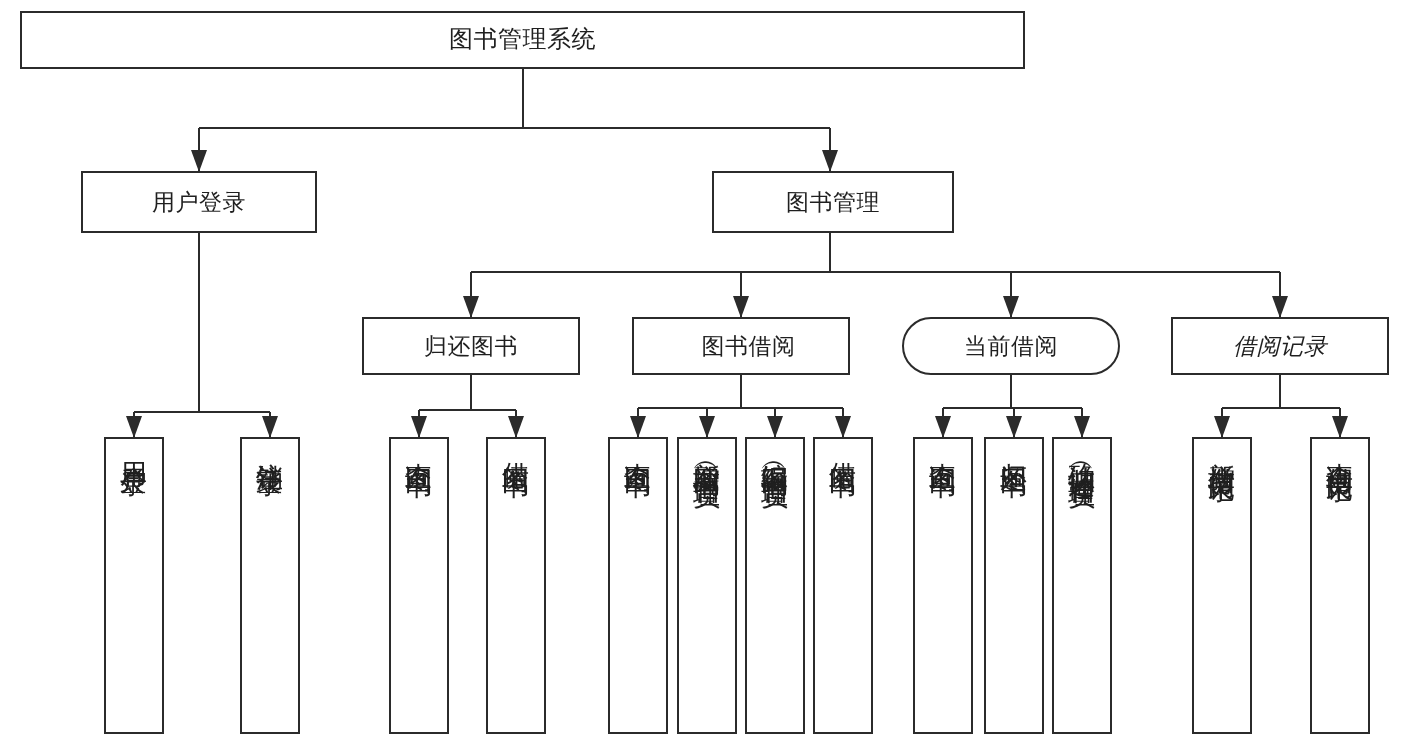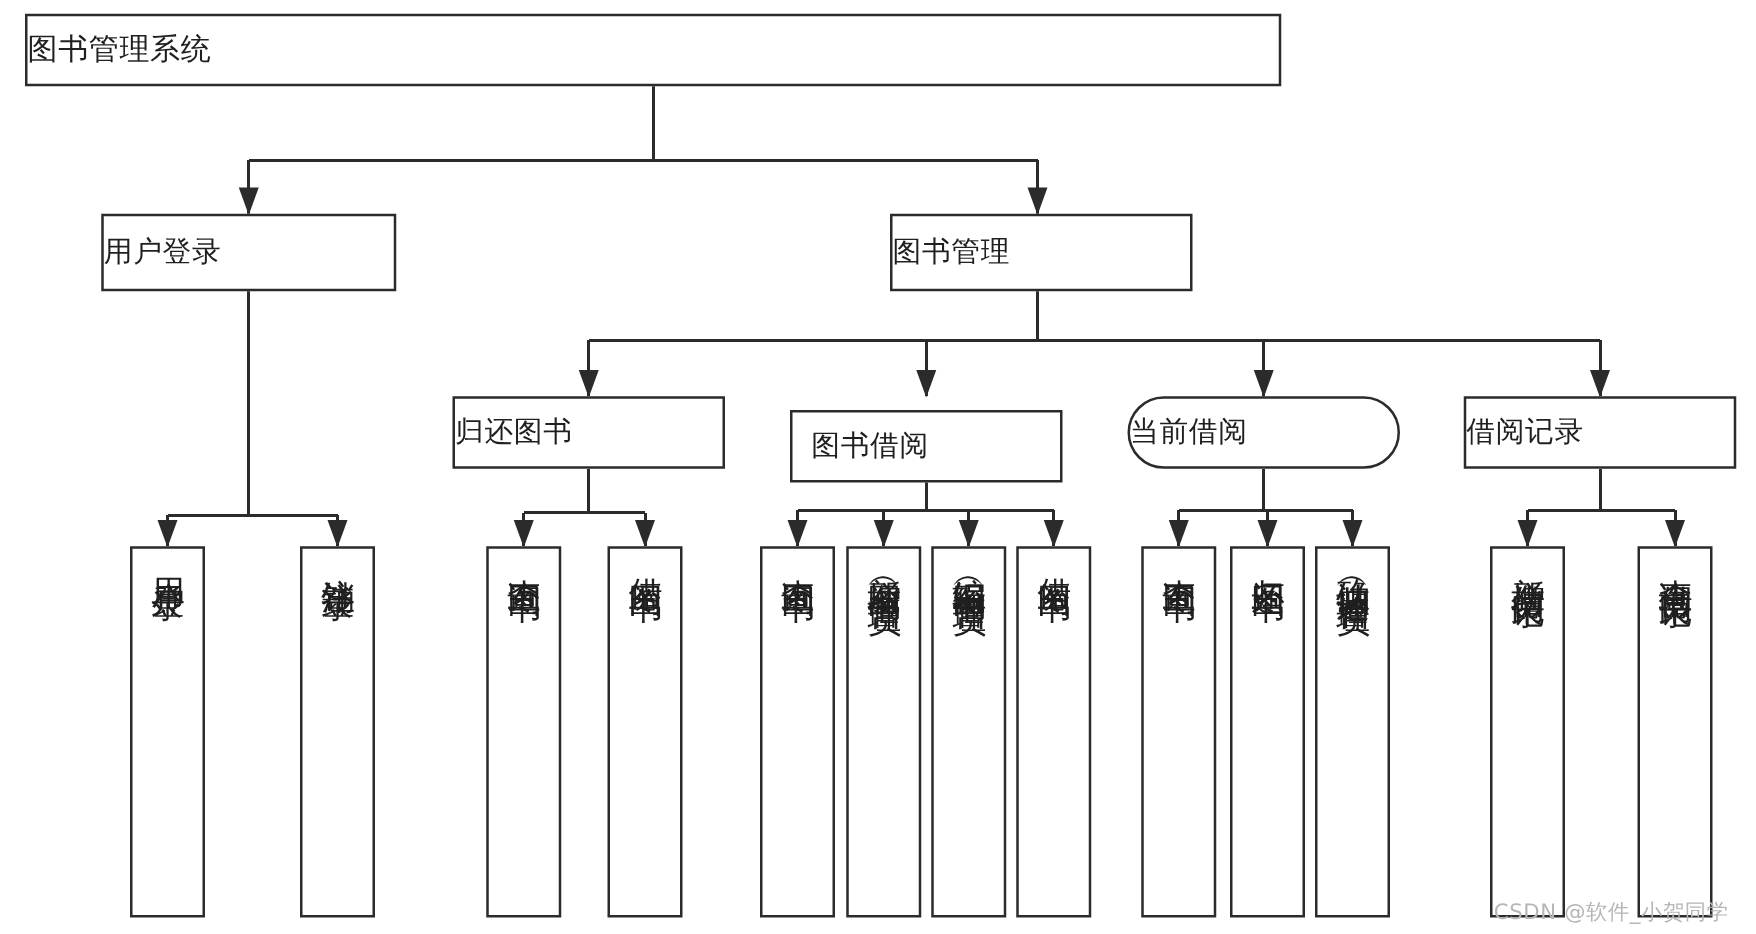--- a/index.html
+++ b/index.html
@@ -28,20 +28,21 @@
     height: 747px;
     display: block;
   }
   .node-box {
     position: absolute;
     box-sizing: border-box;
     border: 2px solid #2b2b2b;
     background: #ffffff;
     display: flex;
     align-items: center;
+    justify-content: center;
     overflow: hidden;
   }
   .node-label {
     font-family: "DejaVu Sans", "Liberation Sans", sans-serif;
     color: #1f1f1f;
     line-height: 1.06;
     text-align: center;
     white-space: nowrap;
   }
   .node-box.horizontal .node-label {
@@ -138,27 +139,27 @@
       </div>
       <div class="node-box horizontal" style="left: 81px; top: 171px; width: 236px; height: 62px; border-color: rgb(43, 43, 43); background: rgb(255, 255, 255);">
         <div class="node-label" style="color: rgb(31, 31, 31);">用户登录</div>
       </div>
       <div class="node-box horizontal" style="left: 712px; top: 171px; width: 242px; height: 62px; border-color: rgb(43, 43, 43); background: rgb(255, 255, 255);">
         <div class="node-label" style="color: rgb(31, 31, 31);">图书管理</div>
       </div>
       <div class="node-box horizontal" style="left: 362px; top: 317px; width: 218px; height: 58px; border-color: rgb(43, 43, 43); background: rgb(255, 255, 255);">
         <div class="node-label" style="color: rgb(31, 31, 31);">归还图书</div>
       </div>
-      <div class="node-box horizontal" style="left: 632px; top: 328px; width: 218px; height: 58px; border-color: rgb(43, 43, 43); background: rgb(255, 255, 255); padding-left: 15px;">
+      <div class="node-box horizontal" style="left: 632px; top: 317px; width: 218px; height: 58px; border-color: rgb(43, 43, 43); background: rgb(255, 255, 255); padding-left: 15px;">
         <div class="node-label" style="color: rgb(31, 31, 31);">图书借阅</div>
       </div>
       <div class="node-box horizontal" style="left: 902px; top: 317px; width: 218px; height: 58px; border-color: rgb(43, 43, 43); background: rgb(255, 255, 255); border-radius: 29px;">
         <div class="node-label" style="color: rgb(31, 31, 31);">当前借阅</div>
       </div>
-      <div class="node-box horizontal" style="left: 1171px; top: 317px; width: 218px; height: 58px; border-color: rgb(43, 43, 43); background: rgb(255, 255, 255);">
+      <div class="node-box horizontal" style="left: 1171px; top: 317px; width: 218px; height: 58px; border-color: rgb(43, 43, 43); background: rgb(255, 255, 255); font-style: italic;">
         <div class="node-label" style="color: rgb(31, 31, 31);">借阅记录</div>
       </div>
       <div class="node-box vertical" style="left: 104px; top: 437px; width: 60px; height: 297px; border-color: rgb(43, 43, 43); background: rgb(255, 255, 255);">
         <div class="node-label" style="color: rgb(31, 31, 31);">用户登录</div>
       </div>
       <div class="node-box vertical" style="left: 240px; top: 437px; width: 60px; height: 297px; border-color: rgb(43, 43, 43); background: rgb(255, 255, 255);">
         <div class="node-label" style="color: rgb(31, 31, 31);">注销登录</div>
       </div>
       <div class="node-box vertical" style="left: 389px; top: 437px; width: 60px; height: 297px; border-color: rgb(43, 43, 43); background: rgb(255, 255, 255);">
         <div class="node-label" style="color: rgb(31, 31, 31);">查询图书</div>
@@ -187,14 +188,13 @@
       <div class="node-box vertical" style="left: 1052px; top: 437px; width: 60px; height: 297px; border-color: rgb(43, 43, 43); background: rgb(255, 255, 255);">
         <div class="node-label" style="color: rgb(31, 31, 31);">确认归还（管理员）</div>
       </div>
       <div class="node-box vertical" style="left: 1192px; top: 437px; width: 60px; height: 297px; border-color: rgb(43, 43, 43); background: rgb(255, 255, 255);">
         <div class="node-label" style="color: rgb(31, 31, 31);">新增借阅记录</div>
       </div>
       <div class="node-box vertical" style="left: 1310px; top: 437px; width: 60px; height: 297px; border-color: rgb(43, 43, 43); background: rgb(255, 255, 255);">
         <div class="node-label" style="color: rgb(31, 31, 31);">查询借阅记录</div>
       </div>
     </div>
-  <div class="watermark" style="left: 1195px; top: 718px; color: rgb(182, 182, 182);">CSDN @软件_小贺同学</div>
 </div>
 
 </body></html>

